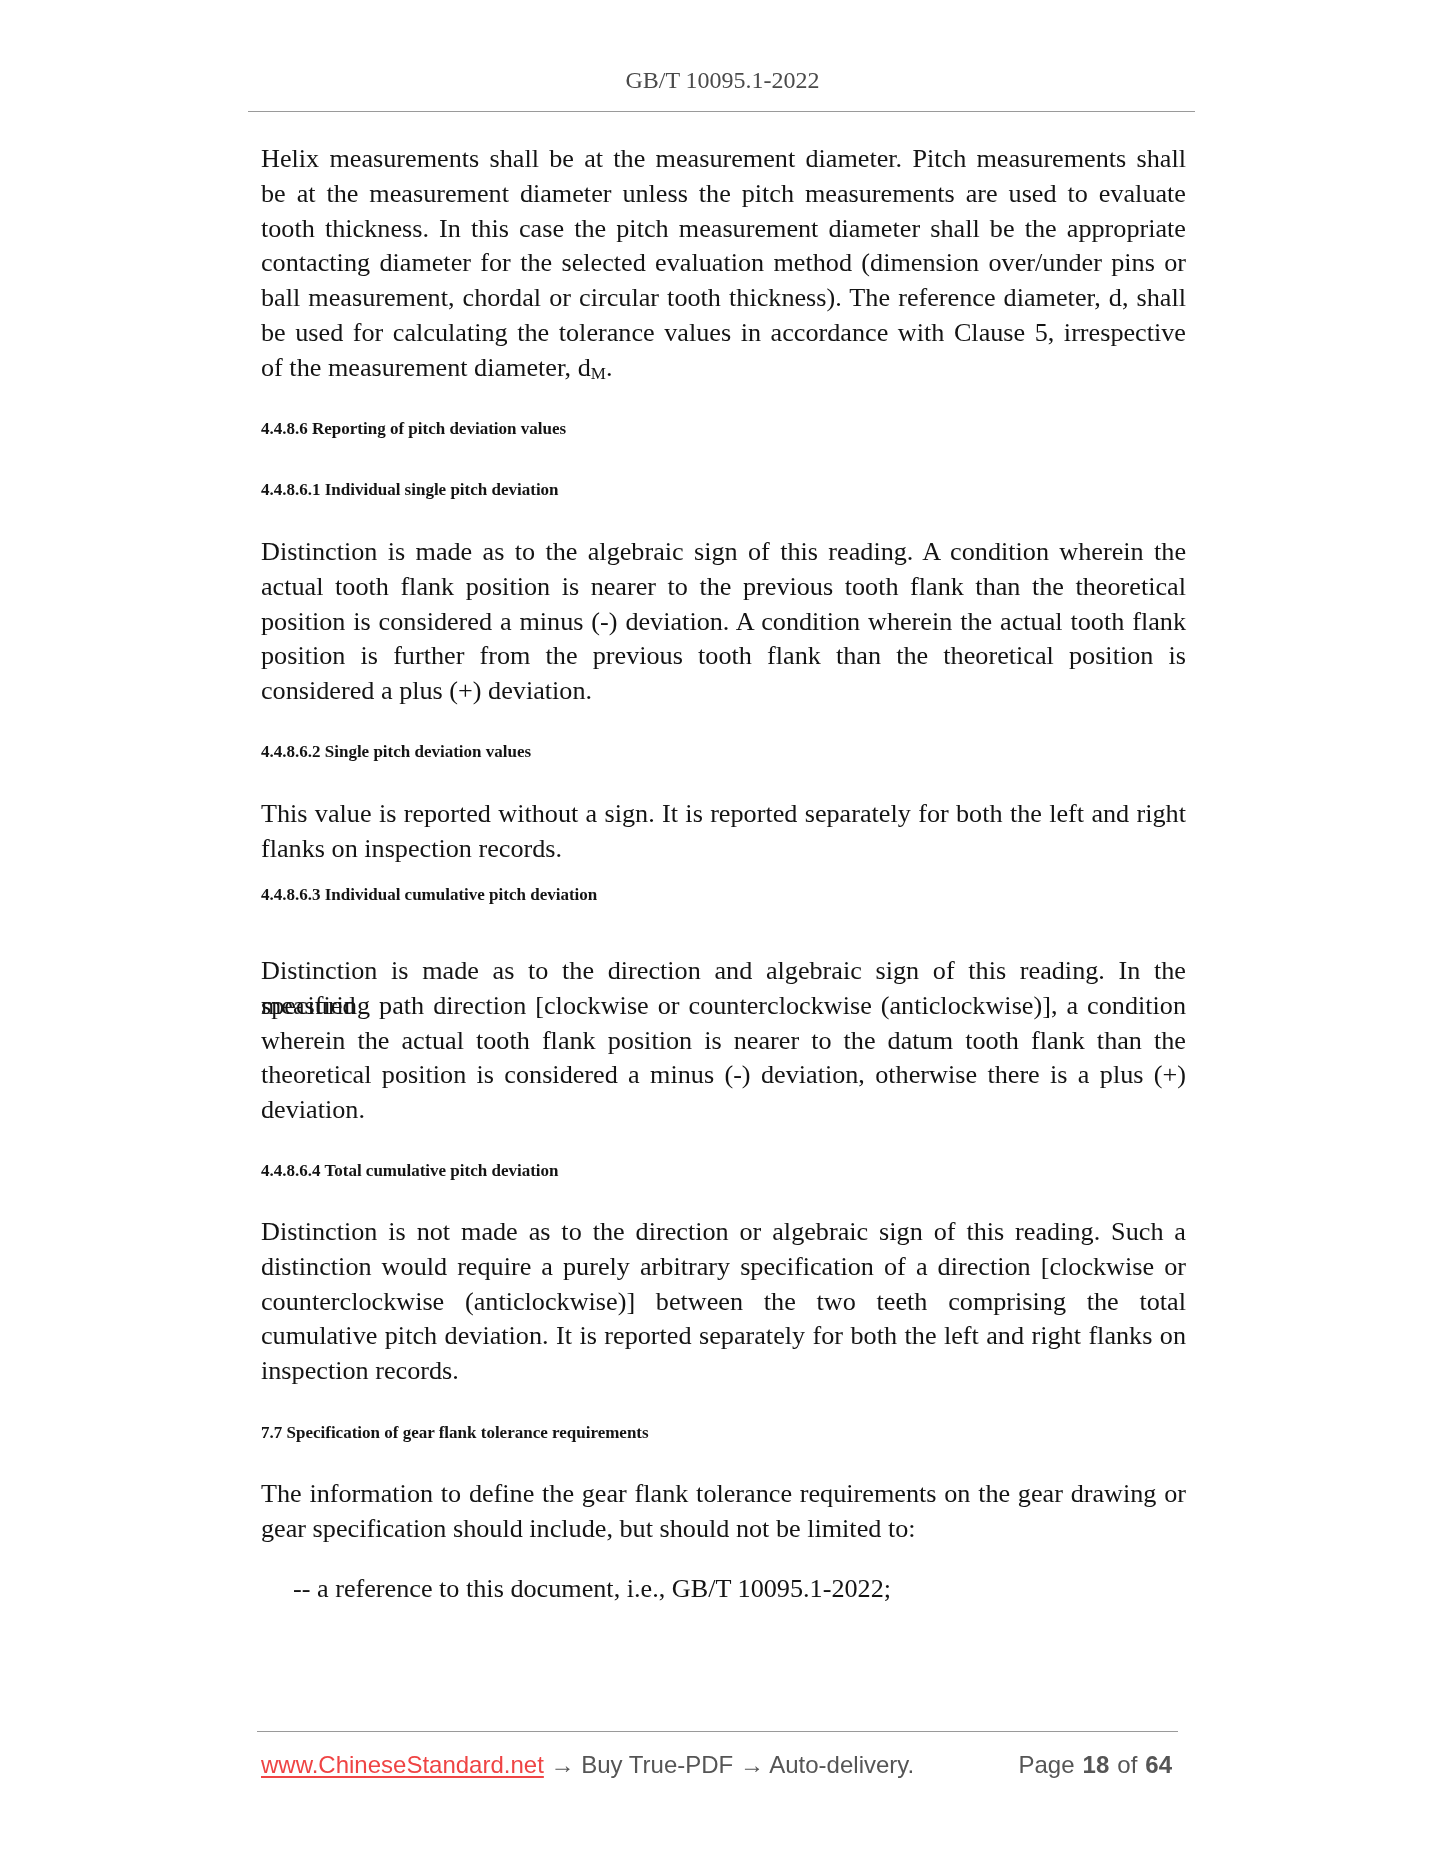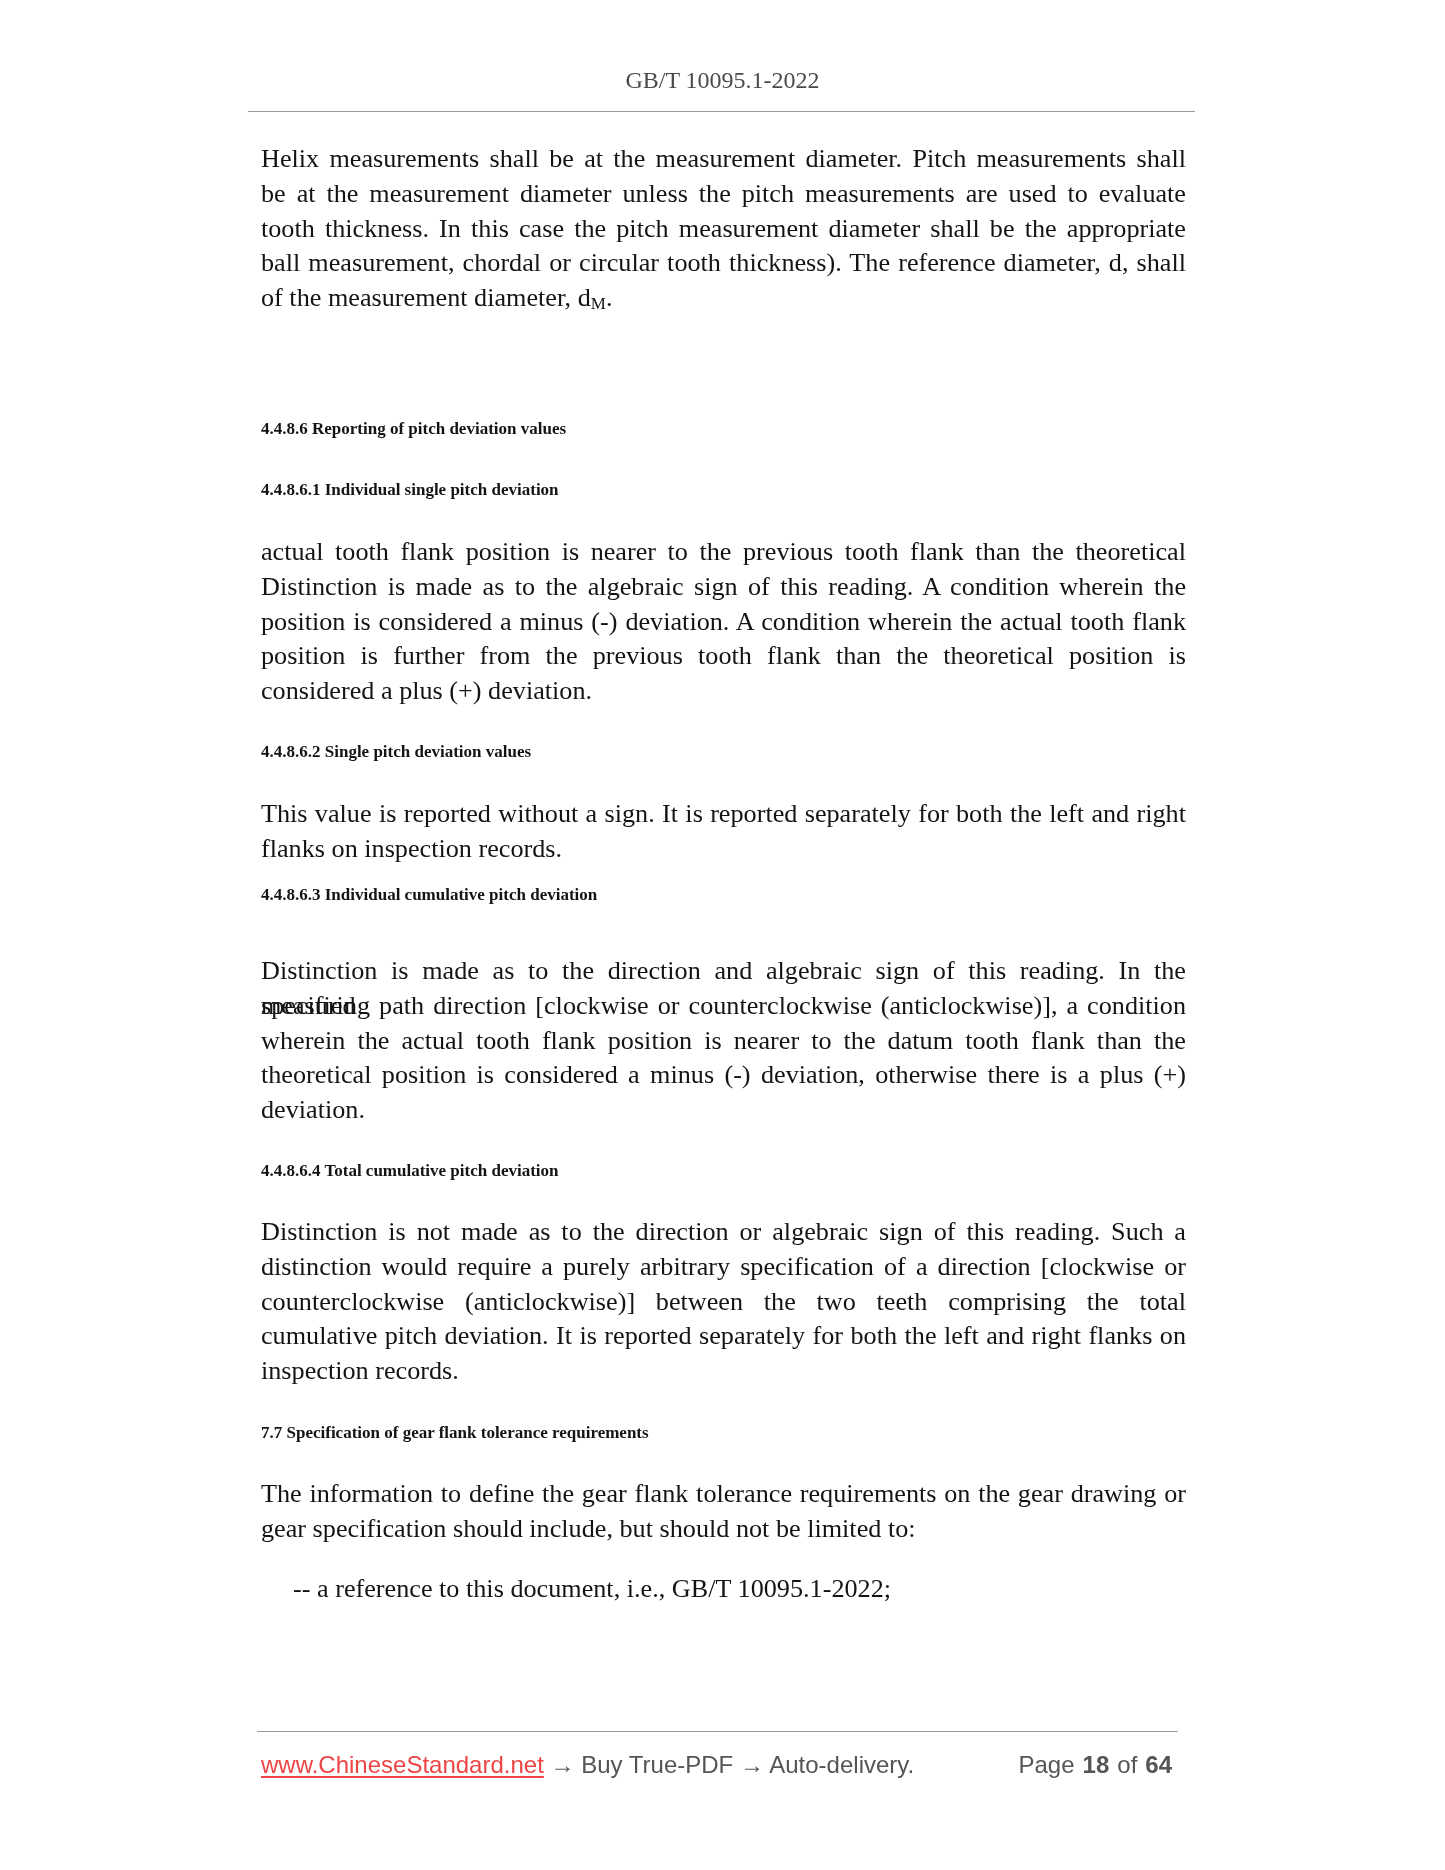--- a/index.html
+++ b/index.html
@@ -29,31 +29,33 @@
 </head>
 <body>
 
 <div class="page-header">GB/T 10095.1-2022</div>
 <div class="rule top"></div>
 
 <div class="block" style="top:142px;">
   <span class="line j">Helix measurements shall be at the measurement diameter. Pitch measurements shall</span>
   <span class="line j">be at the measurement diameter unless the pitch measurements are used to evaluate</span>
   <span class="line j">tooth thickness. In this case the pitch measurement diameter shall be the appropriate</span>
+  <span class="line j">contacting diameter for the selected evaluation method (dimension over/under pins or</span>
   <span class="line j">ball measurement, chordal or circular tooth thickness). The reference diameter, d, shall</span>
+  <span class="line j">be used for calculating the tolerance values in accordance with Clause 5, irrespective</span>
   <span class="line"><span>of the measurement diameter, d</span><sub class="sub-m">M</sub><span>.</span></span>
 </div>
 
 <div class="block heading" style="top:412px;">4.4.8.6 Reporting of pitch deviation values</div>
 
 <div class="block heading" style="top:473px;">4.4.8.6.1 Individual single pitch deviation</div>
 
 <div class="block" style="top:535px;">
+  <span class="line j">Distinction is made as to the algebraic sign of this reading. A condition wherein the</span>
   <span class="line j">actual tooth flank position is nearer to the previous tooth flank than the theoretical</span>
-  <span class="line j">Distinction is made as to the algebraic sign of this reading. A condition wherein the</span>
   <span class="line j">position is considered a minus (-) deviation. A condition wherein the actual tooth flank</span>
   <span class="line j">position is further from the previous tooth flank than the theoretical position is</span>
   <span class="line">considered a plus (+) deviation.</span>
 </div>
 
 <div class="block heading" style="top:735px;">4.4.8.6.2 Single pitch deviation values</div>
 
 <div class="block" style="top:797px;">
   <span class="line j">This value is reported without a sign. It is reported separately for both the left and right</span>
   <span class="line">flanks on inspection records.</span>

